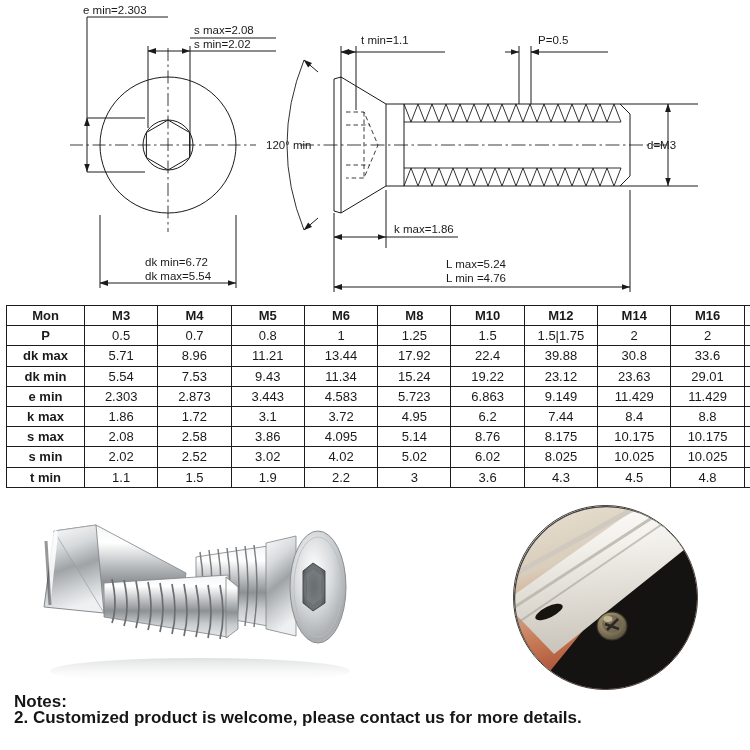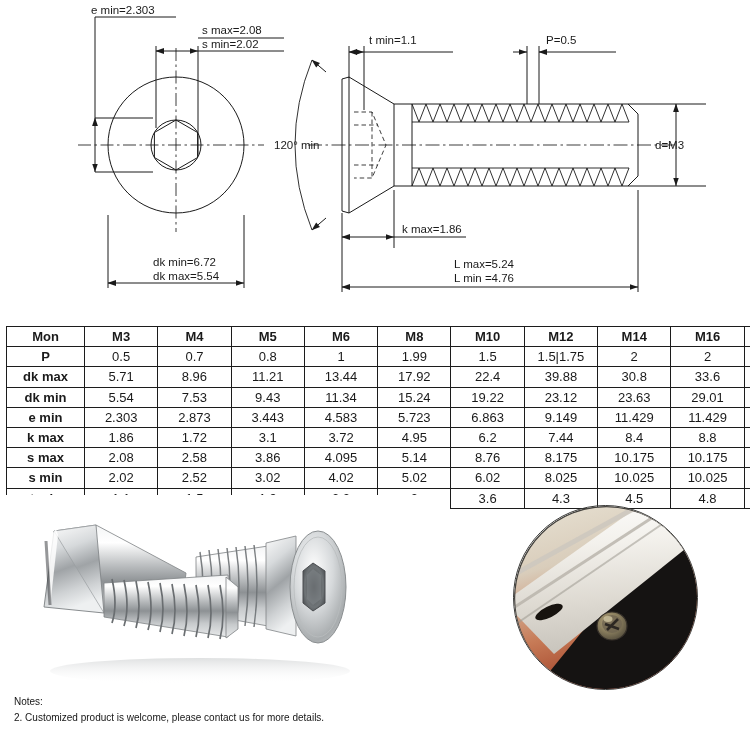--- a/index.html
+++ b/index.html
@@ -13,36 +13,36 @@
     height: 750px;
     position: relative;
     overflow: hidden;
     font-family: "Liberation Sans", sans-serif;
     color: #1a1a1a;
   }
 
   
   #drawing-area {
     position: absolute;
-    left: 16px; top: 0;
+    left: 8px; top: 0;
     width: 682px; height: 305px;
   }
   #drawing-svg { display: block; }
 
   .dimtext {
     font-family: "Liberation Sans", sans-serif;
     font-size: 11.5px;
     fill: #1a1a1a;
   }
 
   
   #spec-table-wrap {
     position: absolute;
     left: 6px;
-    top: 326px;
+    top: 305px;
     width: 738px;
   }
   table.spec {
     border-collapse: collapse;
     width: 738px;
     table-layout: fixed;
     background: #fff;
   }
   table.spec th, table.spec td {
     border: 1.5px solid #1c1c1c;
@@ -78,23 +78,24 @@
     overflow: hidden;
     border: 1.5px solid #3a3a38;
     box-sizing: border-box;
   }
 
   
   #notes {
     position: absolute;
     left: 14px;
     top: 694px;
-    font-size: 10px;
+    font-size: 17px;
     line-height: 15.5px;
     color: #161616;
+    font-weight: bold;
   }
   #notes div { white-space: nowrap; }
 </style>
 </head>
 <body>
 
 <div id="drawing-area">
   <svg id="drawing-svg" width="750" height="305" viewBox="0 0 750 305">
     <defs>
       <marker id="ah" markerWidth="9" markerHeight="7" refX="8.5" refY="3.5" orient="auto" markerUnits="userSpaceOnUse">
@@ -265,21 +266,21 @@
           <th>M20</th>
         </tr>
     </thead>
     <tbody id="table-body">
         <tr>
           <td class="rowlabel">P</td>
           <td>0.5</td>
           <td>0.7</td>
           <td>0.8</td>
           <td>1</td>
-          <td>1.99</td>
+          <td>1.25</td>
           <td>1.5</td>
           <td>1.5|1.75</td>
           <td>2</td>
           <td>2</td>
           <td>2.5</td>
         </tr>
         <tr>
           <td class="rowlabel">dk max</td>
           <td>5.71</td>
           <td>8.96</td>

